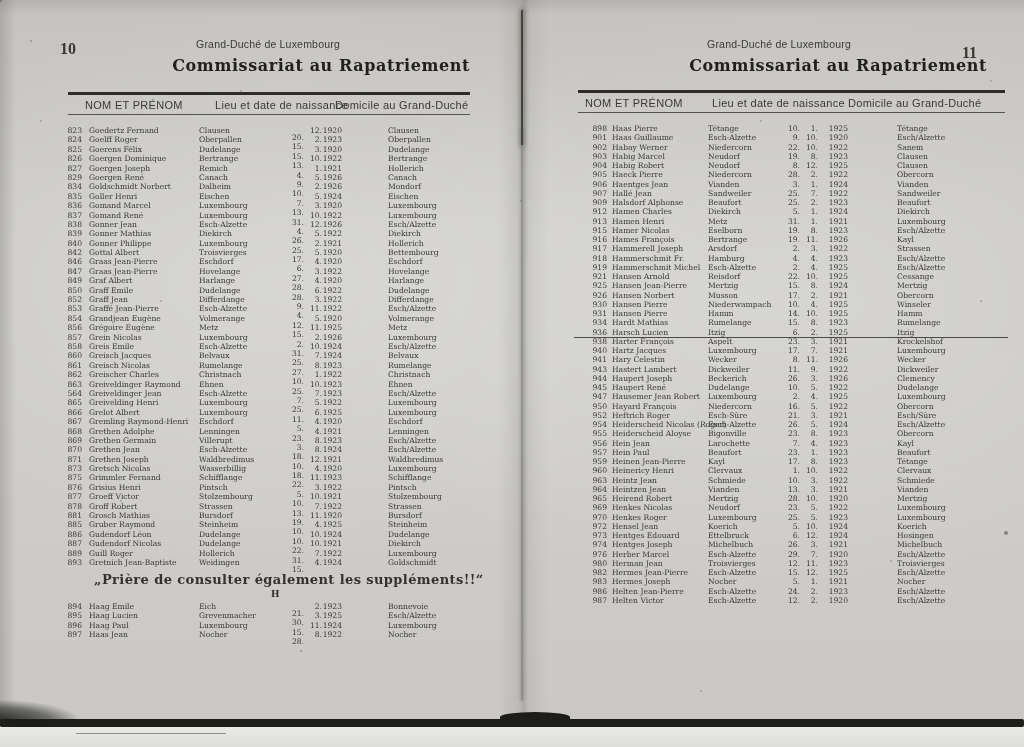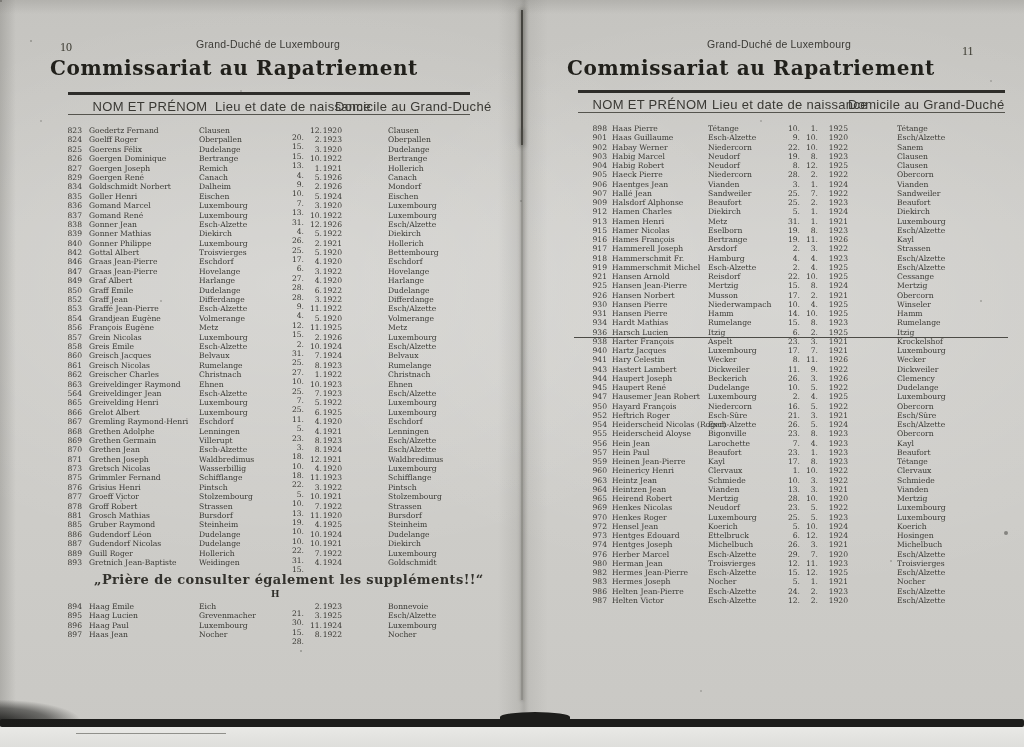--- a/index.html
+++ b/index.html
@@ -4,26 +4,26 @@
 <style>
   html,body{margin:0;padding:0;background:#9a9996;}
   #scan{position:relative;width:1024px;height:747px;overflow:hidden;
     background:
       radial-gradient(ellipse 700px 400px at 28% 38%, rgba(255,255,255,0.22), rgba(255,255,255,0) 70%),
       radial-gradient(ellipse 700px 420px at 76% 40%, rgba(255,255,255,0.20), rgba(255,255,255,0) 70%),
       linear-gradient(180deg,#c5c4c0 0%,#cccbc7 30%,#cdccc8 70%,#c9c8c4 100%);
     font-family:"DejaVu Serif", serif; color:#35342f;}
   .abs{position:absolute;}
   
-  .pagenum{font-family:"Liberation Serif", serif;font-size:12px;color:#39382f;}
+  .pagenum{font-family:"Liberation Serif", serif;font-size:16px;color:#39382f;font-weight:bold;}
   .runhead{font-family:"Liberation Sans", sans-serif;font-size:10.5px;color:#3c3b36;text-align:center;letter-spacing:.2px;}
-  .title{font-family:"DejaVu Serif", serif;font-weight:bold;font-size:20px;letter-spacing:.6px;color:#21201b;text-align:left;}
+  .title{font-family:"DejaVu Serif", serif;font-weight:bold;font-size:16px;letter-spacing:.6px;color:#21201b;text-align:right;}
   .rule-thick{height:2.5px;background:#2e2d2a;}
   .rule-thin{height:1px;background:#55544e;}
-  .colhead{font-family:"Liberation Sans", sans-serif;font-size:13px;color:#3a3934;letter-spacing:.3px;white-space:nowrap;text-align:center;}
+  .colhead{font-family:"Liberation Sans", sans-serif;font-size:11px;color:#3a3934;letter-spacing:.3px;white-space:nowrap;text-align:left;}
   
   .tbl{position:absolute;}
   .row{position:relative;white-space:nowrap;font-size:7.6px;color:#3a3934;}
   .tbl-l .row{height:9.4px;line-height:9.4px;width:420px;}
   .tbl-r .row{height:9.25px;line-height:9.25px;width:430px;}
   .row span{position:absolute;top:0;}
   .no{text-align:right;}
   .dd,.dm,.dy{text-align:right;}
   .tbl-l .no{left:0;width:26px;}   .tbl-l .nm{left:33px;}  .tbl-l .bp{left:143px;}
   .tbl-l .dd{left:228px;width:20px;margin-top:7px;}.tbl-l .dm{left:250px;width:16px;}.tbl-l .dy{left:258px;width:28px;}
@@ -252,21 +252,21 @@
         <span class="no">854</span>
         <span class="nm">Grandjean Eugène</span>
         <span class="bp">Volmerange</span>
         <span class="dd">12.</span>
         <span class="dm">5.</span>
         <span class="dy">1920</span>
         <span class="dom">Volmerange</span>
       </div>
       <div class="row">
         <span class="no">856</span>
-        <span class="nm">François Eugène</span>
+        <span class="nm">Grégoire Eugène</span>
         <span class="bp">Metz</span>
         <span class="dd">15.</span>
         <span class="dm">11.</span>
         <span class="dy">1925</span>
         <span class="dom">Metz</span>
       </div>
       <div class="row">
         <span class="no">857</span>
         <span class="nm">Grein Nicolas</span>
         <span class="bp">Luxembourg</span>

